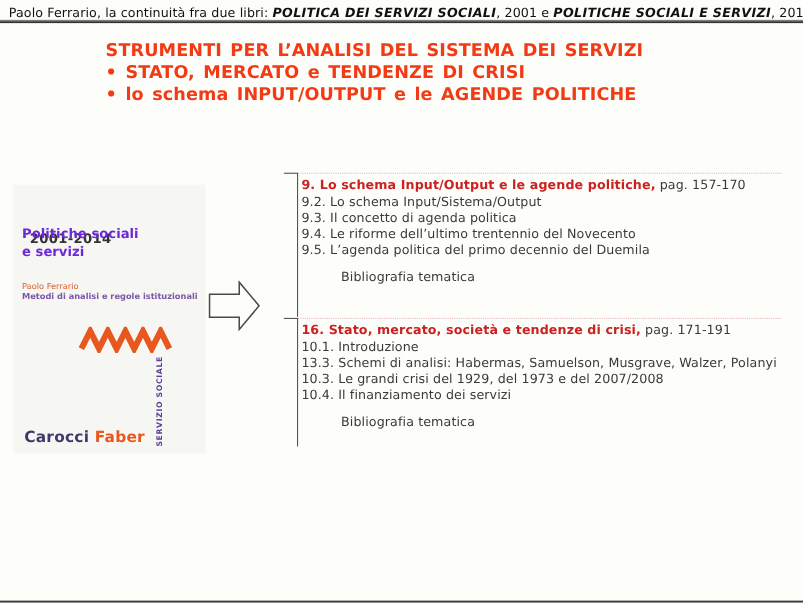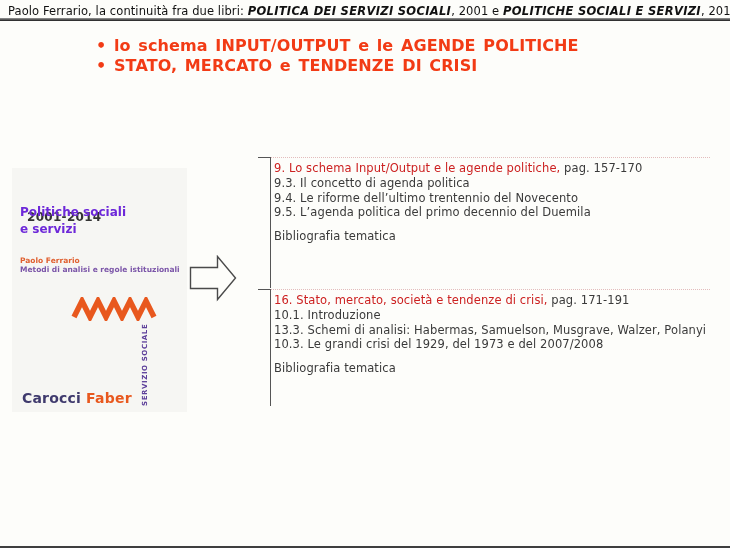--- a/index.html
+++ b/index.html
@@ -29,21 +29,21 @@
     line-height:20px;word-spacing:2px;letter-spacing:0.1px;
   }
   
   .cover{
     position:absolute;left:12px;top:168px;width:175px;height:244px;
     background:#f6f6f3;
   }
   .cover-years{position:absolute;left:15px;top:18px;font-size:12px;font-weight:bold;color:#333;letter-spacing:0.3px;margin-top:24px;}
   .cover-title{position:absolute;left:8px;top:36px;font-size:12px;font-weight:bold;color:#6d28d9;line-height:17px;}
   .cover-subtitle{position:absolute;left:8px;top:73px;font-size:7.5px;font-weight:bold;color:#7b55a8;margin-top:24px;}
-  .cover-author{position:absolute;left:8px;top:88px;font-size:7.5px;font-weight:bold;color:#e06030;}
+  .cover-author{position:absolute;left:8px;top:88px;font-size:7.5px;font-weight:normal;color:#e06030;}
   .cover-zigzag{position:absolute;left:59px;top:129px;}
   .cover-series{
     position:absolute;left:129px;top:180px;height:58px;
     writing-mode:vertical-rl;transform:rotate(180deg);
     font-size:7px;font-weight:bold;color:#5d3f9a;letter-spacing:0.6px;white-space:nowrap;
   }
   .cover-publisher{position:absolute;left:10px;top:222px;font-size:14px;font-weight:bold;letter-spacing:0.2px;text-align:center;}
   .pub-carocci{color:#3f3a6d;}
   .pub-faber{color:#e8581e;}
   
@@ -54,34 +54,35 @@
   .toc-block-2{top:289px;}
   .toc-tick{position:absolute;left:0;top:0;width:13px;height:1px;background:#555;}
   .toc-inner{
     margin-left:12px;border-left:1px solid #555;border-top:1px dotted #e3bcbc;
     padding:3px 0 0 3px;font-size:11.5px;line-height:14.8px;color:#3a3a3a;
     letter-spacing:0.1px;
   }
   .toc-block-1 .toc-inner{height:127px;}
   .toc-block-2 .toc-inner{height:113px;}
   .toc-heading{white-space:nowrap;}
-  .toc-heading .red{font-weight:normal;color:#cc2121;text-align:right;}
+  .toc-heading .red{font-weight:bold;color:#cc2121;text-align:right;}
   .toc-heading .pages{color:#3a3a3a;}
   .toc-item{white-space:nowrap;}
-  .toc-footer{margin-top:9px;}
+  .toc-footer{margin-top:9px;margin-left:36px;}
 </style>
 </head>
 <body>
 
 <div class="top-header"><span>Paolo Ferrario, la continuità fra due libri: </span><span class="book-title">POLITICA DEI SERVIZI SOCIALI</span><span>, 2001 e </span><span class="book-title">POLITICHE SOCIALI E SERVIZI</span><span>, 2014</span></div>
 <div class="top-rule"></div>
 
 <div class="main-title">
+  <div>STRUMENTI PER L’ANALISI DEL SISTEMA DEI SERVIZI</div>
+  <div>• STATO, MERCATO e TENDENZE DI CRISI</div>
   <div>• lo schema INPUT/OUTPUT e le AGENDE POLITICHE</div>
-  <div>• STATO, MERCATO e TENDENZE DI CRISI</div>
 </div>
 
 <div class="cover">
   <div class="cover-years">2001-2014</div>
   <div class="cover-title">
     <div>Politiche sociali</div>
     <div>e servizi</div>
   </div>
   <div class="cover-subtitle">Metodi di analisi e regole istituzionali</div>
   <div class="cover-author">Paolo Ferrario</div>
@@ -93,31 +94,33 @@
 </div>
 
 <svg class="arrow" width="49" height="47" viewBox="0 0 49 47">
   <polygon points="1.5,12.5 28.5,12.5 28.5,1.5 46.5,23 28.5,44.5 28.5,33.5 1.5,33.5" fill="#fdfdfa" stroke="#4a4a4a" stroke-width="1.4" stroke-linejoin="miter"></polygon>
 </svg>
 
 <div class="toc-block toc-block-1">
   <div class="toc-tick"></div>
   <div class="toc-inner">
     <div class="toc-heading"><span class="red">9. Lo schema Input/Output e le agende politiche,</span><span class="pages"> pag. 157-170</span></div>
+    <div class="toc-item">9.2. Lo schema Input/Sistema/Output</div>
     <div class="toc-item">9.3. Il concetto di agenda politica</div>
     <div class="toc-item">9.4. Le riforme dell’ultimo trentennio del Novecento</div>
     <div class="toc-item">9.5. L’agenda politica del primo decennio del Duemila</div>
     <div class="toc-footer">Bibliografia tematica</div>
   </div>
 </div>
 
 <div class="toc-block toc-block-2">
   <div class="toc-tick"></div>
   <div class="toc-inner">
     <div class="toc-heading"><span class="red">16. Stato, mercato, società e tendenze di crisi,</span><span class="pages"> pag. 171-191</span></div>
     <div class="toc-item">10.1. Introduzione</div>
     <div class="toc-item">13.3. Schemi di analisi: Habermas, Samuelson, Musgrave, Walzer, Polanyi</div>
     <div class="toc-item">10.3. Le grandi crisi del 1929, del 1973 e del 2007/2008</div>
+    <div class="toc-item">10.4. Il finanziamento dei servizi</div>
     <div class="toc-footer">Bibliografia tematica</div>
   </div>
 </div>
 
 <div class="bottom-rule"></div>
 
 </body></html>

